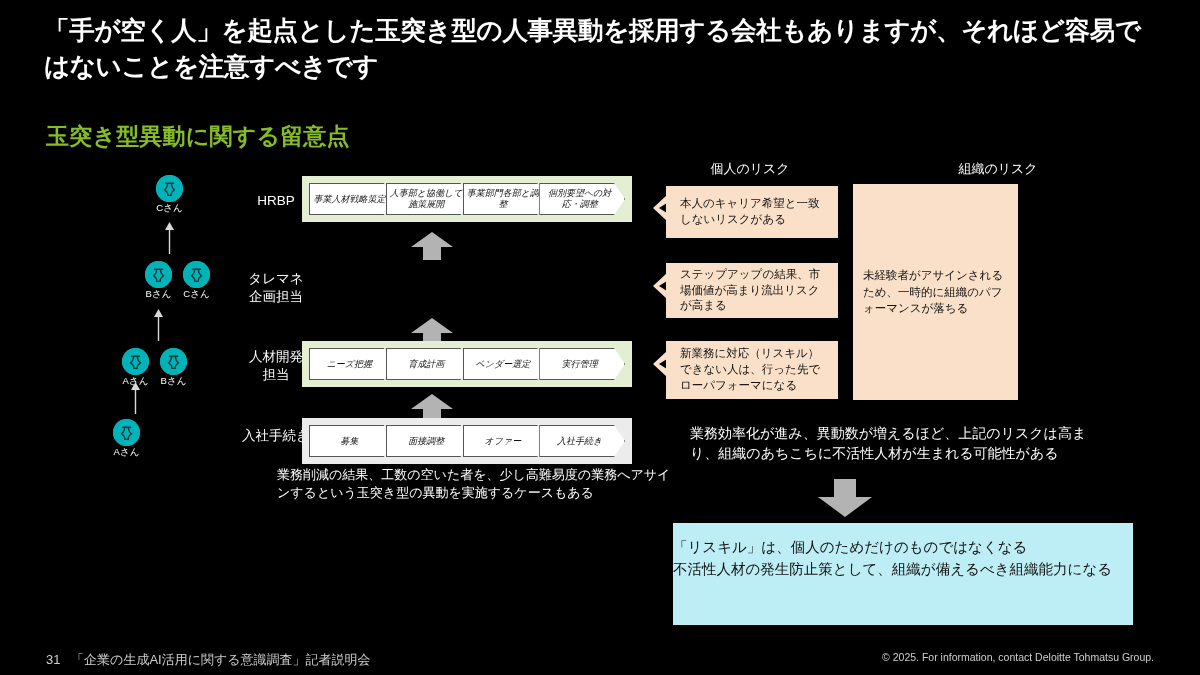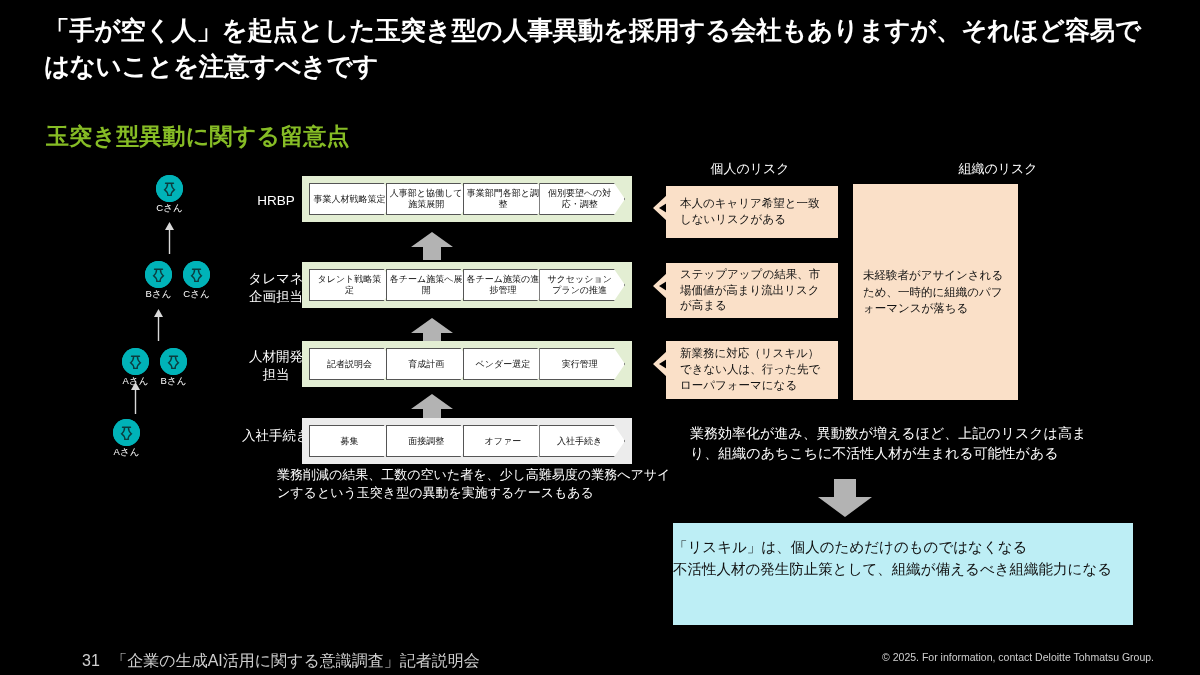--- a/index.html
+++ b/index.html
@@ -80,20 +80,21 @@
     color: #ffffff;
   }
 
   
   .band {
     position: absolute;
     left: 302px;
     width: 330px;
     height: 46px;
     box-sizing: border-box;
+    font-style: italic;
   }
   .band.green { background: #e3eed3; }
   .band.gray  { background: #ececec; }
   .chevrons {
     position: absolute;
     left: 7px;
     top: 7px;
     right: 7px;
     bottom: 7px;
     display: flex;
@@ -205,24 +206,23 @@
     font-size: 14.5px;
     line-height: 1.52;
     color: #111111;
   }
 
   
   #footer-left {
     position: absolute;
     left: 46px;
     top: 651px;
-    font-size: 16px;
+    font-size: 13px;
     color: #cfcfcf;
     white-space: nowrap;
-    margin-left: 36px;
   }
   #footer-left .pageno { margin-right: 7px; }
   #footer-right {
     position: absolute;
     right: 46px;
     top: 651px;
     font-size: 10.5px;
     color: #cfcfcf;
     white-space: nowrap;
   }
@@ -370,38 +370,30 @@
       <div class="chev">個別要望への対応・調整</div>
     </div>
   </div>
 
   <div class="fatarrow" style="top:232px;">
     <svg width="42" height="28" viewBox="0 0 42 28" aria-hidden="true">
       <polygon points="21,0 42,15 30,15 30,28 12,28 12,15 0,15" fill="#b3b3b3"></polygon>
     </svg>
   </div>
 
-  <div class="band green" style="top:262px;">
-    <div class="chevrons">
-      <div class="chev">タレント戦略策定</div>
-      <div class="chev">各チーム施策へ展開</div>
-      <div class="chev">各チーム施策の進捗管理</div>
-      <div class="chev">サクセッションプランの推進</div>
-    </div>
-  </div>
 
   <div class="fatarrow" style="top:318px;">
     <svg width="42" height="28" viewBox="0 0 42 28" aria-hidden="true">
       <polygon points="21,0 42,15 30,15 30,28 12,28 12,15 0,15" fill="#b3b3b3"></polygon>
     </svg>
   </div>
 
   <div class="band green" style="top:341px;">
     <div class="chevrons">
-      <div class="chev">記者説明会</div>
+      <div class="chev">ニーズ把握</div>
       <div class="chev">育成計画</div>
       <div class="chev">ベンダー選定</div>
       <div class="chev">実行管理</div>
     </div>
   </div>
 
   <div class="fatarrow" style="top:394px;">
     <svg width="42" height="28" viewBox="0 0 42 28" aria-hidden="true">
       <polygon points="21,0 42,15 30,15 30,28 12,28 12,15 0,15" fill="#b3b3b3"></polygon>
     </svg>

